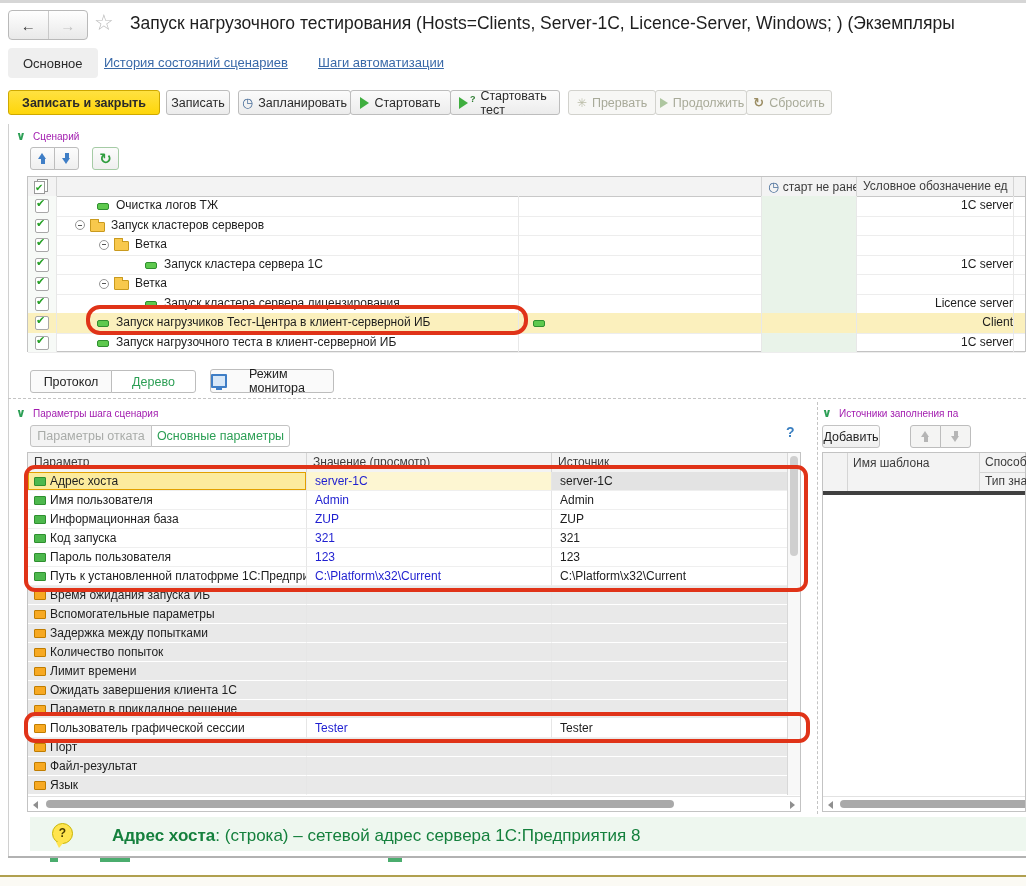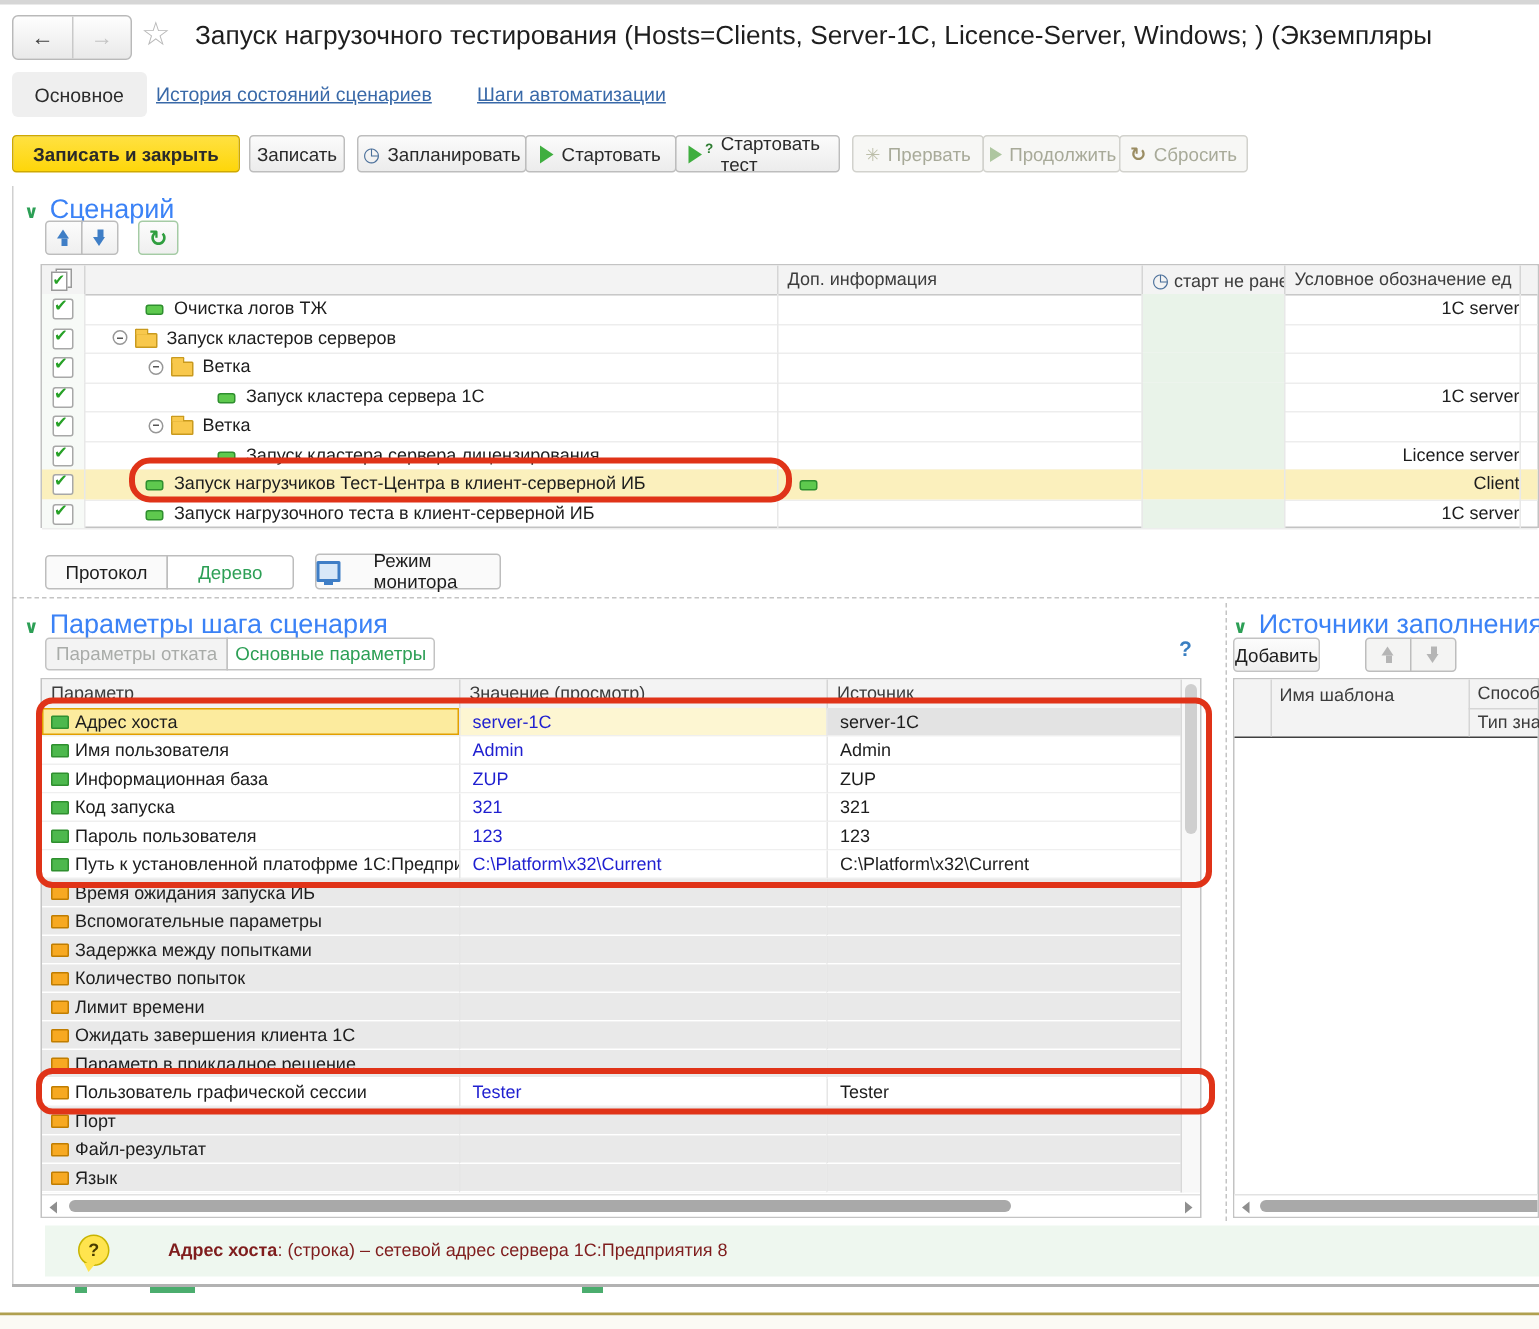--- a/index.html
+++ b/index.html
@@ -35,21 +35,21 @@
   .ic-burst{color:#bcbea9;font-size:12px;}
   .ic-contbar{width:3px;height:9px;background:#aec6a0;}
   .ic-contplay{width:0;height:0;border-top:5px solid transparent;border-bottom:5px solid transparent;border-left:8px solid #aec6a0;margin-left:-3px;}
   .ic-reset{color:#9b8d63;font-size:13px;font-weight:bold;}
 
   
   .form-left{left:8px;top:124px;width:1px;height:733px;background:#d0d0d0;}
   .form-bottom{left:8px;top:856px;width:1018px;height:2px;background:#b2b2b2;}
 
   .section-chevron{color:#2c9f55;font-size:12px;font-weight:bold;}
-  .section-title{font-size:18px;color:#3b82f6;}
+  .section-title{font-size:10px;color:#a21caf;}
 
   
   .tbtn{position:absolute;box-sizing:border-box;border:1px solid #bdbdbd;background:linear-gradient(#fcfcfc,#efefef);
         display:flex;align-items:center;justify-content:center;}
   .arr{position:relative;width:9px;height:11px;}
   .arr::before{content:"";position:absolute;left:0;border-left:4px solid transparent;border-right:4px solid transparent;}
   .arr::after{content:"";position:absolute;left:2.5px;width:4px;height:5px;}
   .arr.up::before{top:0;border-bottom:6px solid #3f7ec6;}
   .arr.up::after{top:6px;background:#3f7ec6;}
   .arr.down::before{bottom:0;border-top:6px solid #3f7ec6;}
@@ -135,21 +135,21 @@
 
   
   .src-clip{overflow:hidden;white-space:nowrap;}
 
   
   .helpbar{left:30px;top:817px;width:996px;height:34px;background:#eef7ef;}
   .qballoon{position:absolute;left:22px;top:6px;width:19px;height:19px;background:#ffe44e;border:1px solid #c8b400;
             border-radius:50%;text-align:center;line-height:19px;font-weight:bold;color:#4a3c00;font-size:12px;}
   .qballoon::after{content:"";position:absolute;left:3px;bottom:-5px;border-left:3px solid transparent;border-right:5px solid transparent;
             border-top:6px solid #ffe44e;}
-  .helptext{position:absolute;left:82px;top:9px;font-size:12px;color:#7f1d1d;}
+  .helptext{position:absolute;left:82px;top:9px;font-size:17px;color:#15803d;}
 
   .footer-frag{position:absolute;top:858px;height:4px;background:#2c9f55;opacity:.85;}
   .tanline{left:0;top:875px;width:1026px;height:2px;background:#b0a04f;}
   .bottomstrip{left:0;top:877px;width:1026px;height:9px;background:#fbfaf4;}
 </style>
 </head>
 <body>
 
 <div id="root">
   <div class="abs topline"></div>
@@ -215,21 +215,20 @@
   <div class="tbtn" style="left:92px;top:147px;width:27px;height:23px;border-radius:3px;border-color:#a5cba5;">
       <span class="ic-refresh">↻</span>
     </div>
 
   <div class="tbl" id="tree-table" style="left:27px;top:176px;width:999px;height:176px;">
     <div class="thead">
       <div class="hcell first" style="left:0;width:28px;padding-left:5px;">
         <span class="multicheck" style="display:inline-block;margin-top:2px;"><span class="b1"></span><span class="b2"></span><span class="ck">✔</span></span>
       </div>
       <div class="hcell" style="left:28px;width:462px;"></div>
-      <div class="hcell" style="left:490px;width:243px;">Доп. информация</div>
       <div class="hcell" style="left:733px;width:95px;"><span class="ic-clock">◷</span> <span>старт не ранее...</span></div>
       <div class="hcell" style="left:828px;width:157px;">Условное обозначение ед</div>
       <div class="hcell" style="left:985px;right:0;width:14px;"></div>
     </div>
     <div class="abs" id="tree-body" style="left:0;top:19px;right:0;bottom:0;">
         <div class="trow" style="top: 0px;">
           <div class="tc c-check first">
             <div class="cb"></div>
           </div>
           <div class="tc c-tree">
@@ -477,21 +476,21 @@
       <span>Добавить</span>
     </div>
   <div class="tbtn" style="left:910px;top:425px;width:31px;height:23px;border-radius:3px 0 0 3px;background:#f4f4f3;">
       <span class="arr up gray"></span>
     </div>
   <div class="tbtn" style="left:940px;top:425px;width:31px;height:23px;border-radius:0 3px 3px 0;background:#f4f4f3;">
       <span class="arr down gray"></span>
     </div>
 
   <div class="tbl" style="left:822px;top:452px;width:204px;height:360px;">
-    <div class="abs" style="left:0;top:0;right:0;height:38px;background:#f3f3f3;border-bottom:1px solid #404040;">
+    <div class="abs" style="left:0;top:0;right:0;height:38px;background:#f3f3f3;border-bottom:4px solid #404040;">
       <div class="abs" style="left:24px;top:0;width:1px;height:38px;background:#d5d5d5;"></div>
       <div class="abs" style="left:156px;top:0;width:1px;height:38px;background:#d5d5d5;"></div>
       <div class="abs" style="left:156px;top:19px;right:0;height:1px;background:#d5d5d5;"></div>
       <div class="abs nowrap" style="left:30px;top:3px;width:120px;color:#3c3c3c;">Имя шаблона</div>
       <div class="abs nowrap" style="left:162px;top:2px;width:42px;color:#3c3c3c;">Способ з</div>
       <div class="abs nowrap" style="left:162px;top:21px;width:42px;color:#3c3c3c;">Тип знач</div>
     </div>
     <div class="hscroll" style="left:0;bottom:0;width:202px;">
       <span class="sarrow left" style="left:5px;"></span>
       <div class="hthumb" style="left:17px;width:190px;"></div>

